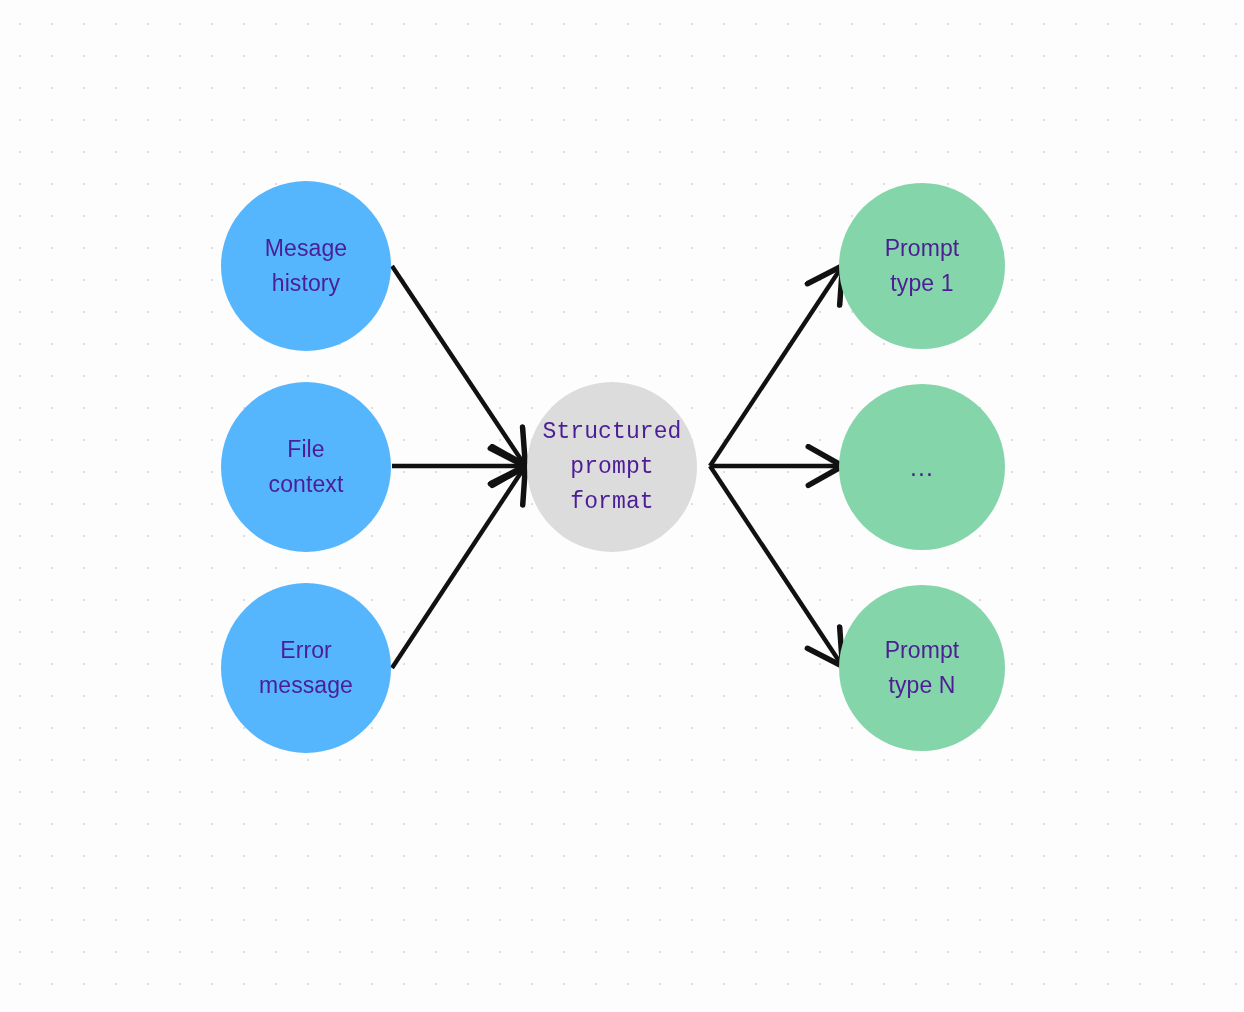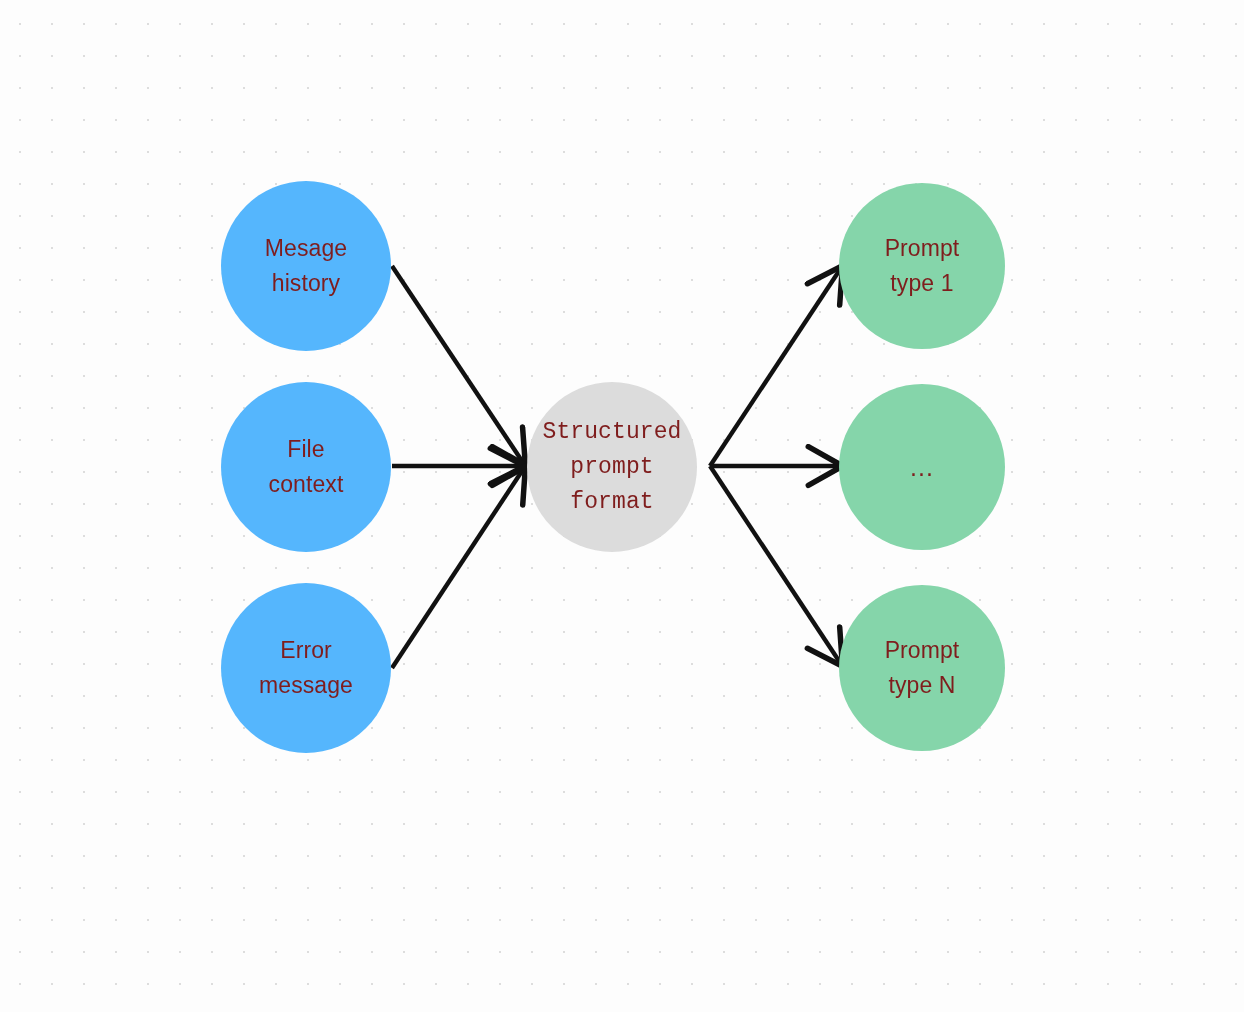--- a/index.html
+++ b/index.html
@@ -30,21 +30,21 @@
     pointer-events: none;
   }
   .node {
     position: absolute;
     border-radius: 50%;
     display: flex;
     align-items: center;
     justify-content: center;
     text-align: center;
     box-sizing: border-box;
-    color: #7f1d1d;
+    color: #4c1d95;
     font-size: 23px;
     line-height: 35px;
     letter-spacing: 0.1px;
     -webkit-font-smoothing: antialiased;
   }
   .node .label {
     white-space: pre-line;
     padding: 0 10px;
   }
   .node-ellipsis .label {

